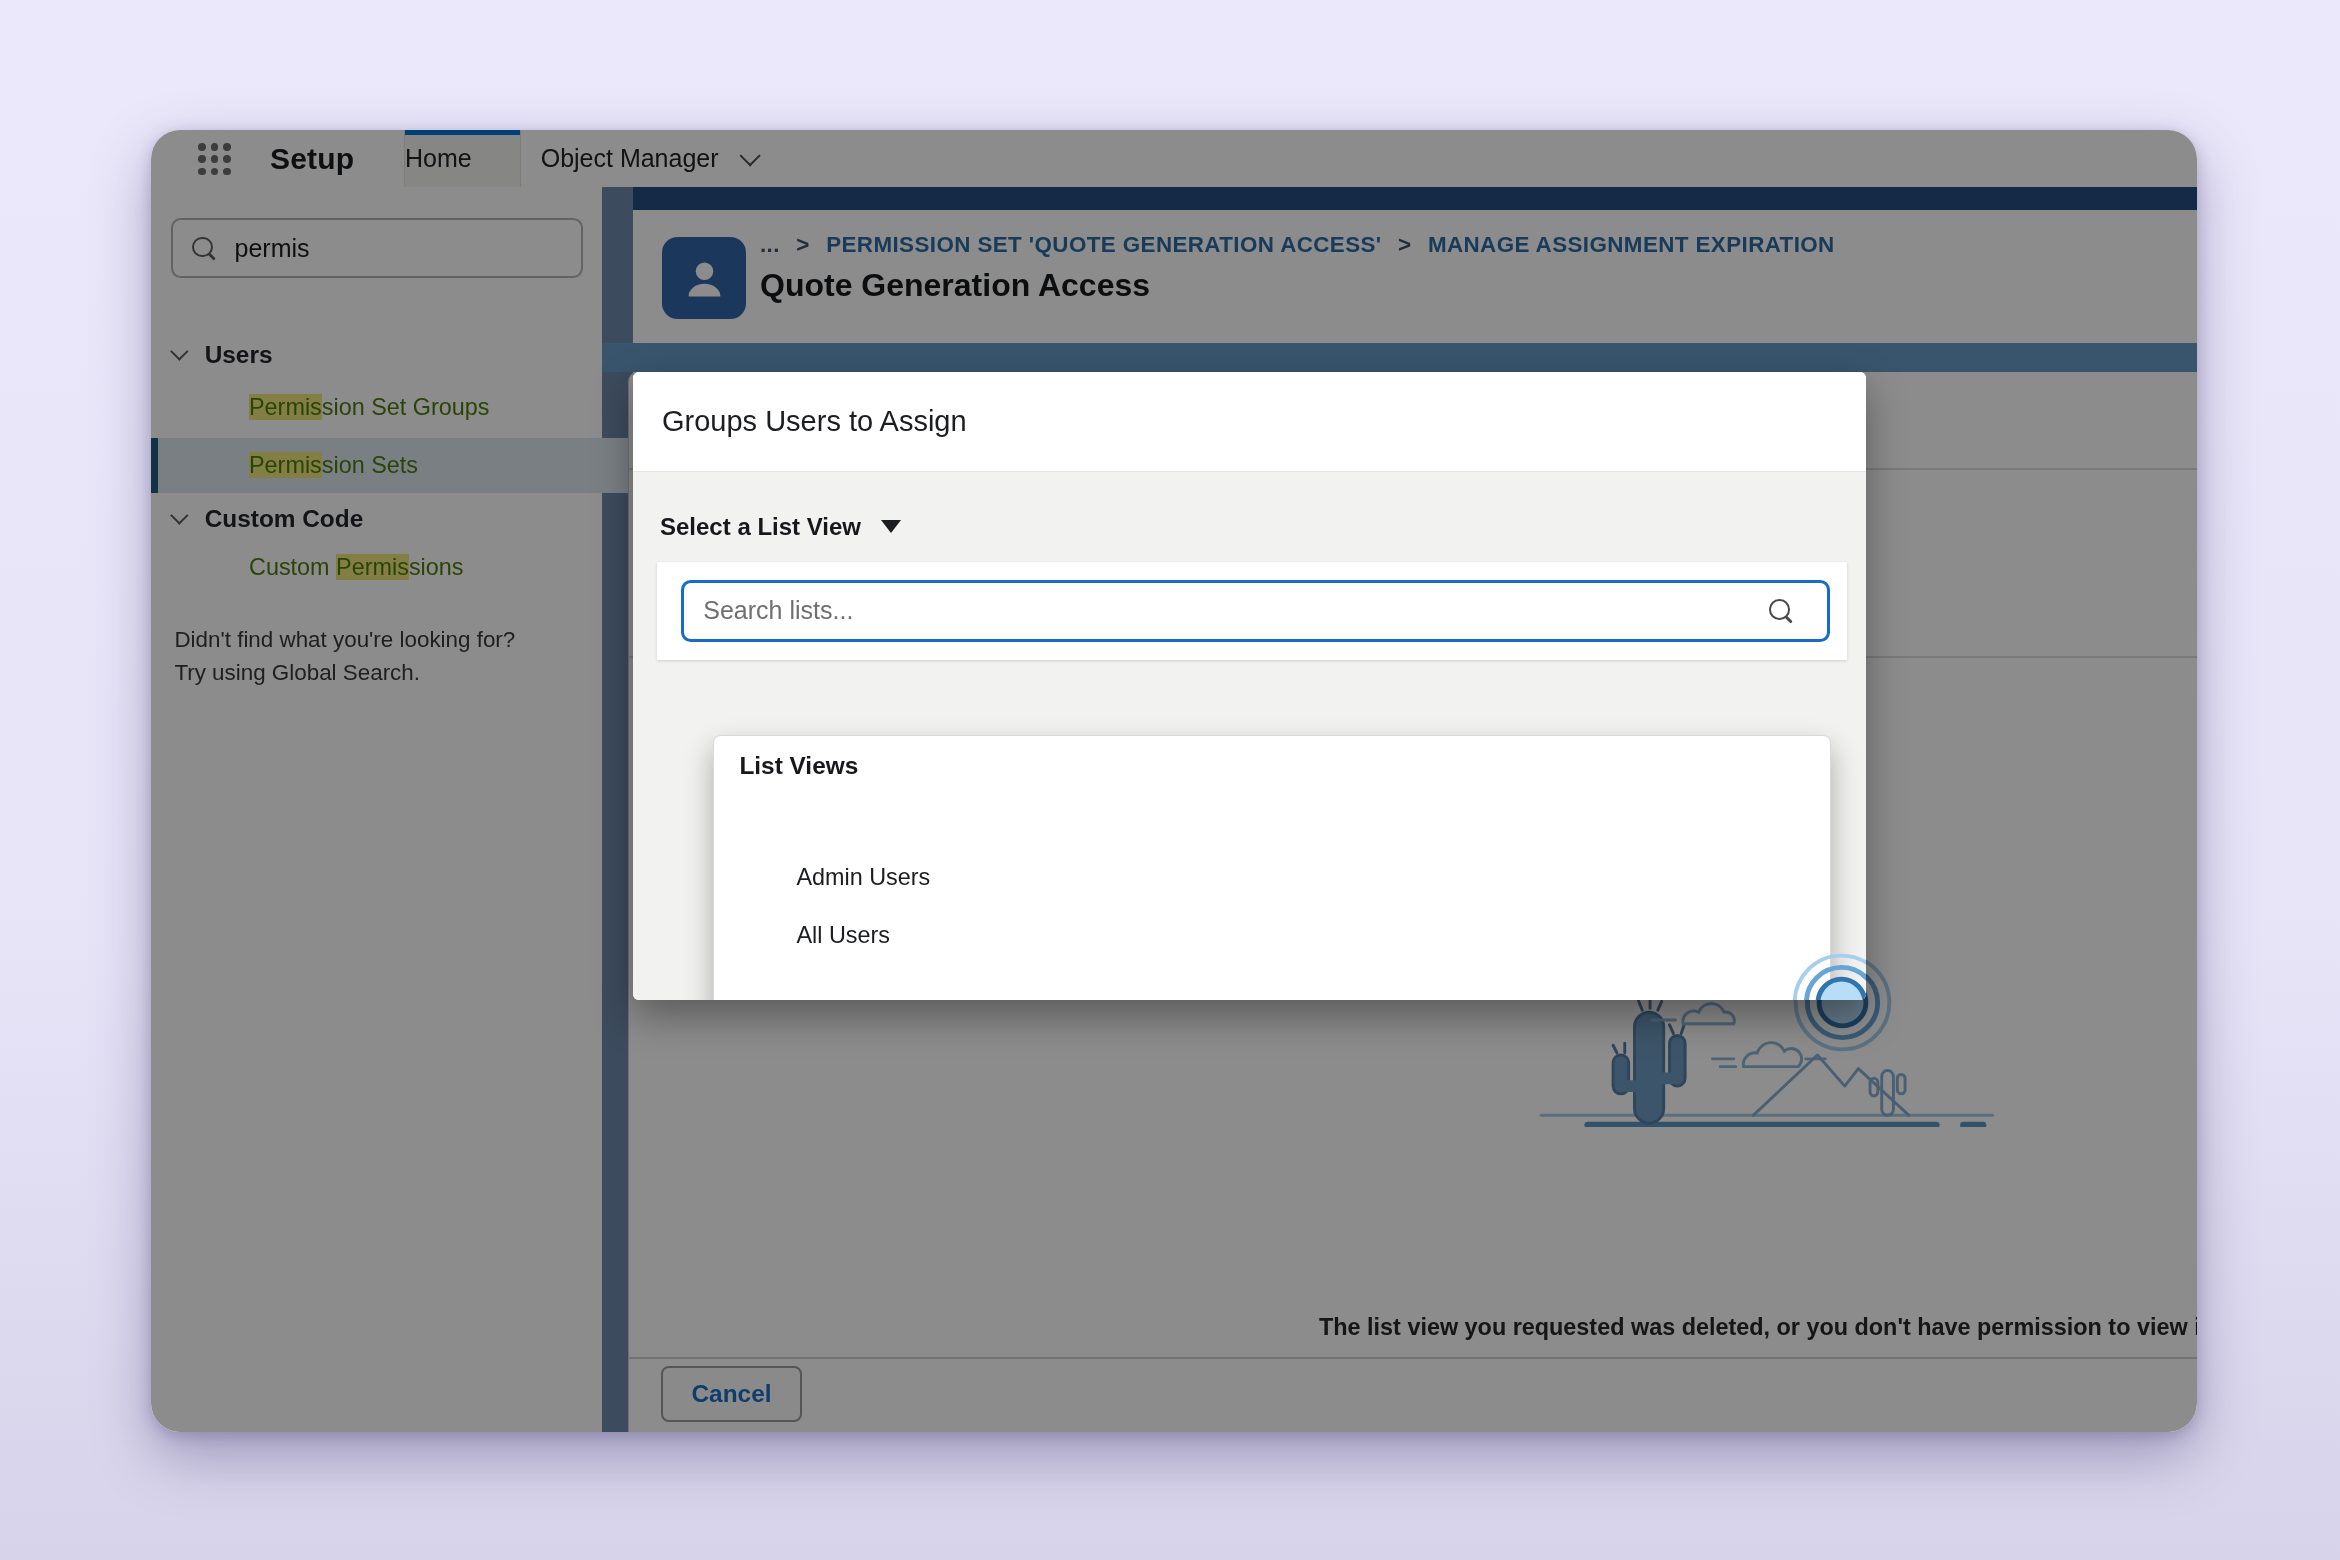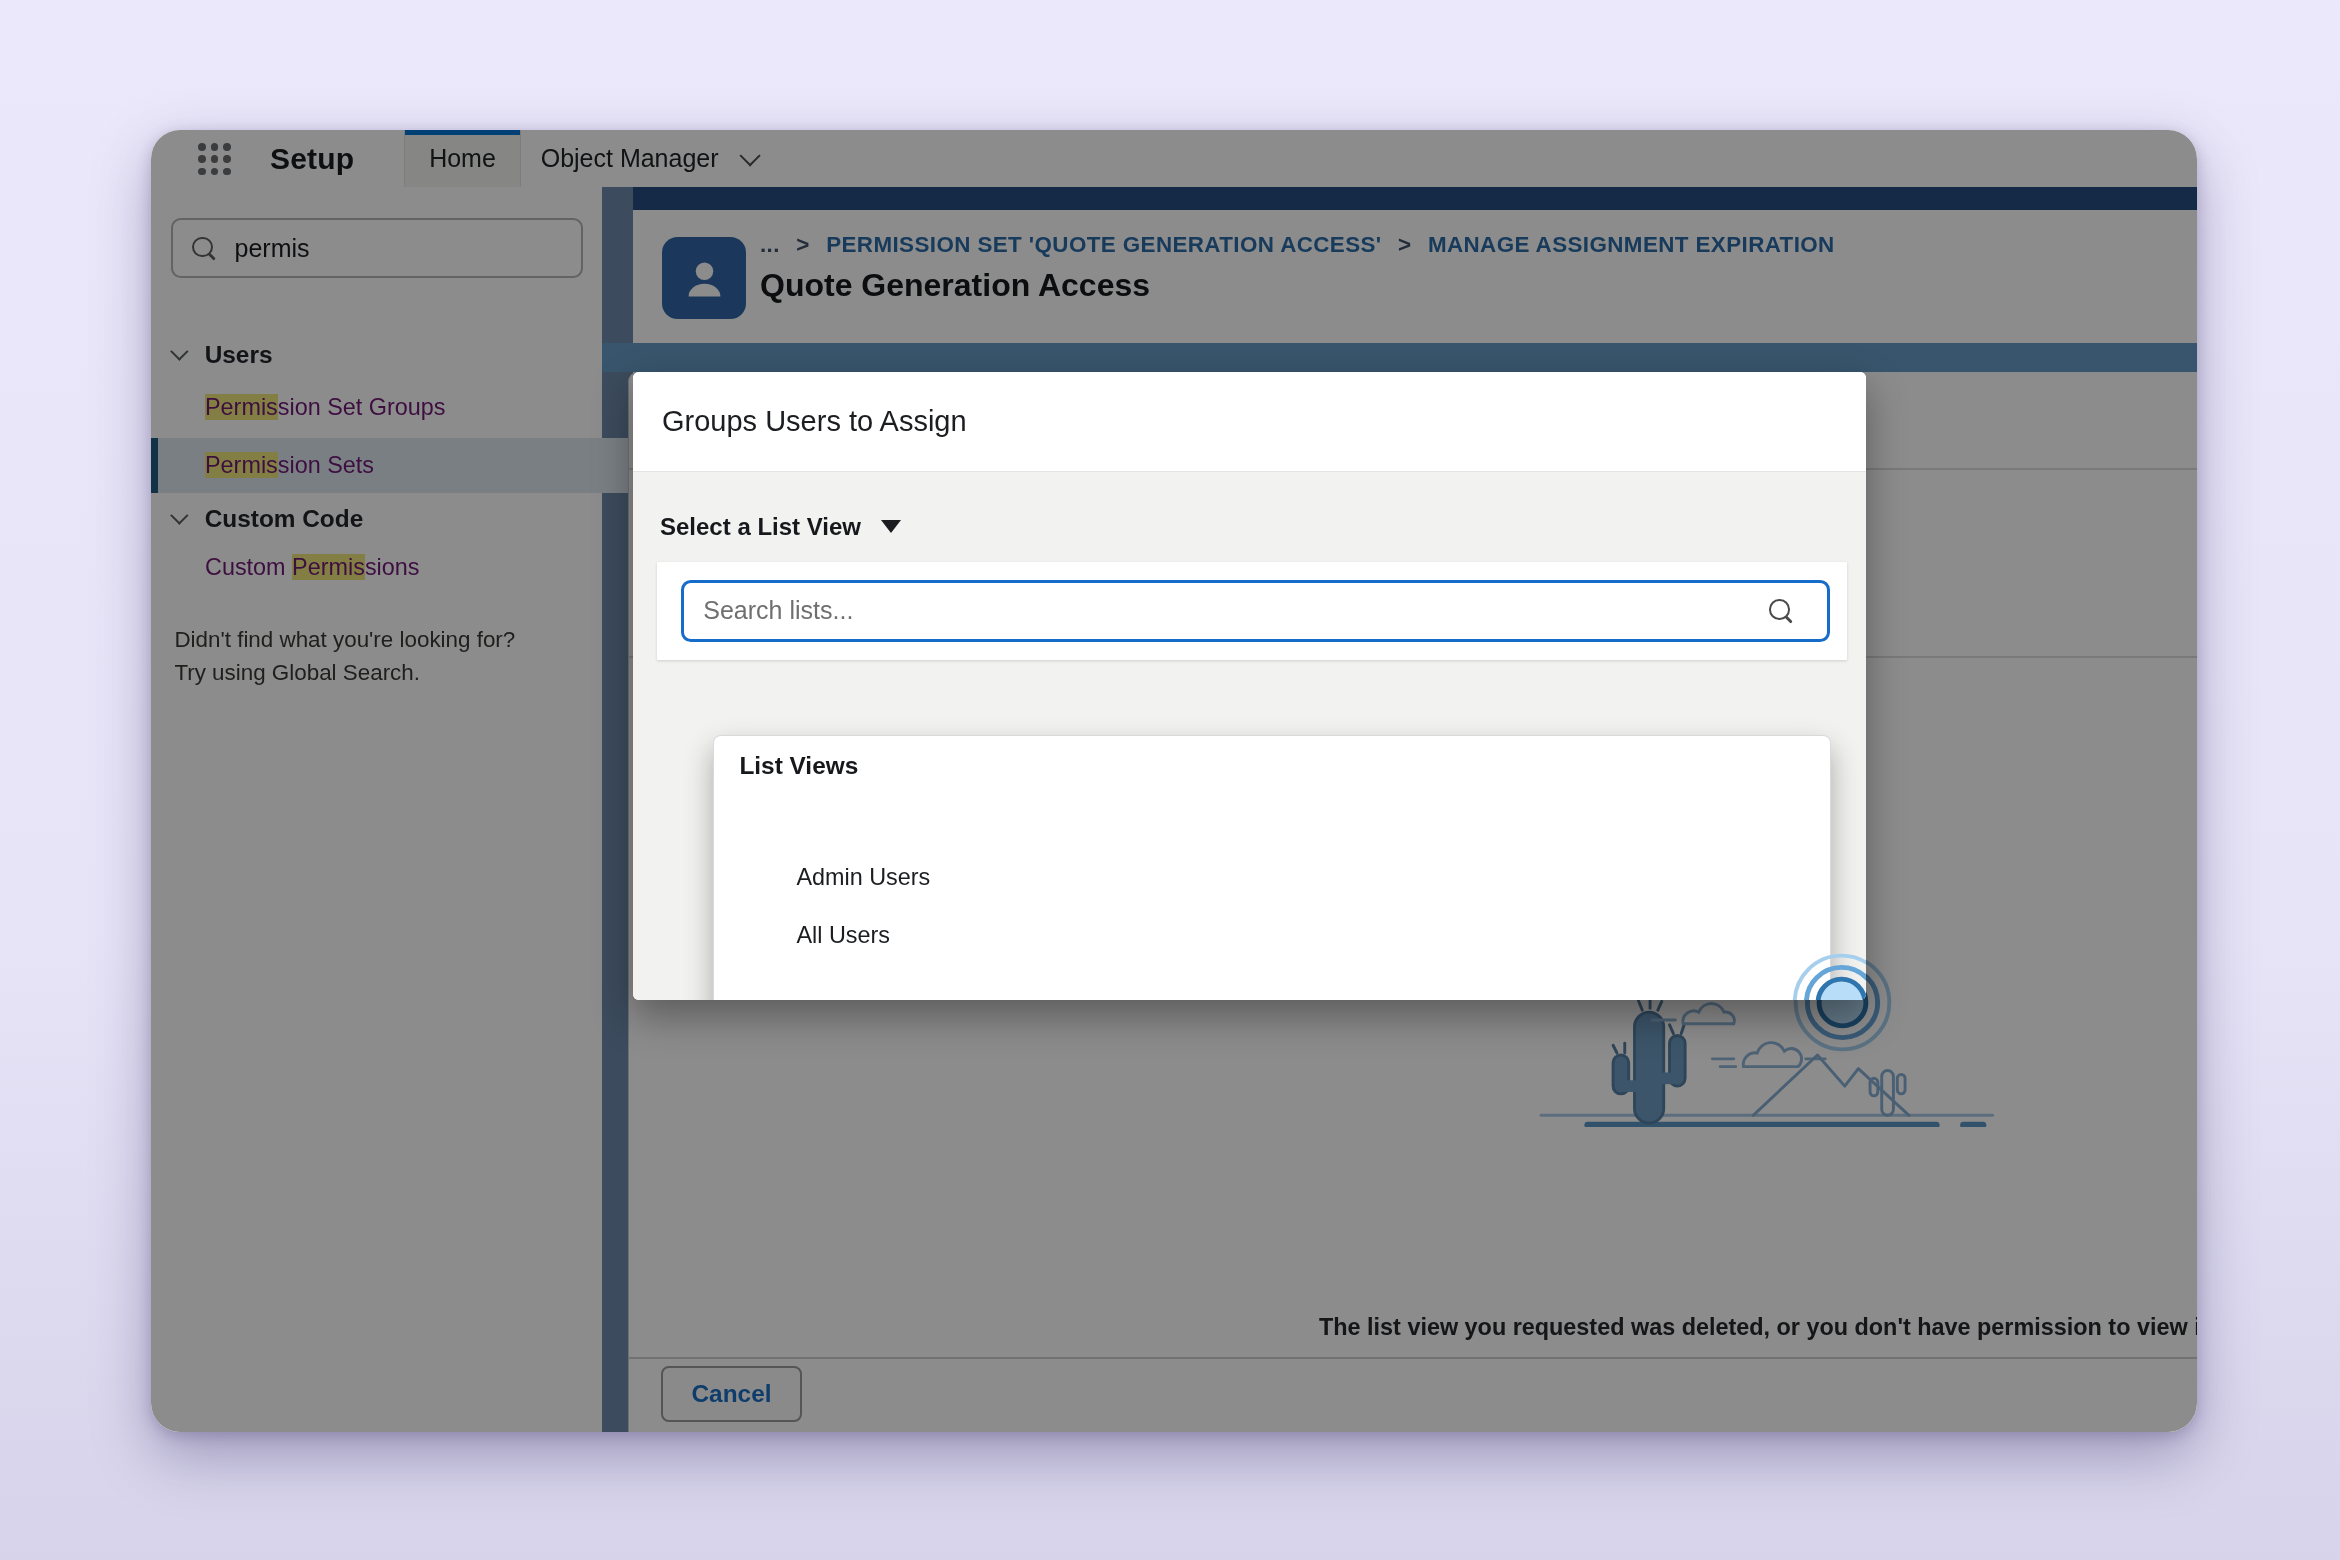--- a/index.html
+++ b/index.html
@@ -13,40 +13,40 @@
     position:absolute;left:151px;top:130px;width:2046px;height:1302px;
     border-radius:29px;background:#ffffff;overflow:hidden;
     box-shadow:0 23.4px 59px rgba(70,60,110,.40),0 3.9px 13.7px rgba(70,60,110,.25);
   }
   
   .app-header{position:absolute;left:0;top:0;width:100%;height:57px;background:#ffffff;z-index:3;}
   .waffle{position:absolute;left:45px;top:10.7px;width:37px;height:37px;display:grid;
     grid-template-columns:repeat(3,1fr);align-items:center;justify-items:center;}
   .waffle i{width:7.8px;height:7.8px;border-radius:50%;background:#6b6d70;display:block;}
   .app-title{position:absolute;left:119px;top:0;line-height:57px;font-size:30px;font-weight:600;color:#1b1d20;letter-spacing:0.2px;}
-  .tab{position:absolute;top:0;height:57px;display:flex;align-items:center;justify-content:center;font-size:25px;color:#202326;}
+  .tab{position:absolute;top:0;height:57px;display:flex;align-items:center;font-size:25px;color:#202326;}
   .tab-home{left:253px;width:115px;background:#f4f4f3;border-left:1px solid #e3e3e2;border-right:1px solid #e3e3e2;}
   .tab-home .tab-topbar{position:absolute;left:0;top:0;width:100%;height:4.9px;background:#0176d3;}
   .tab-om{left:376px;width:248px;justify-content:flex-start;padding-left:13.7px;}
   .chev{display:inline-block;width:12.7px;height:12.7px;border-right:2.9px solid #4b4e52;border-bottom:2.9px solid #4b4e52;transform:rotate(45deg) translateY(-3.9px);margin-left:21.5px;}
   
   .band-top{position:absolute;left:451px;top:57px;right:0;height:23.4px;background:#274d80;z-index:1;}
   .left-strip{position:absolute;left:451px;top:57px;width:31px;bottom:0;background:#6e89a9;z-index:1;}
   .band-mid{position:absolute;left:451px;top:213px;right:0;height:29px;background:#669bc6;z-index:1;}
   
   .sidebar{position:absolute;left:0;top:57px;width:451px;bottom:0;background:#ffffff;z-index:2;}
   .side-search{position:absolute;left:19.5px;top:31px;width:412px;height:60px;border:2px solid #b6b4b2;border-radius:9.8px;background:#fff;box-sizing:border-box;}
   .mag{position:absolute;width:16.6px;height:16.6px;border:2.9px solid #5f5f5f;border-radius:50%;}
   .mag::after{content:"";position:absolute;width:2.9px;height:8.8px;background:#5f5f5f;left:15.6px;top:13.7px;transform:rotate(-45deg);border-radius:2px;}
   .side-search .mag{left:19.5px;top:16.6px;}
   .side-search input{position:absolute;left:60px;top:2px;width:332px;height:51px;border:0;outline:0;font-size:25px;color:#1b1d20;font-family:inherit;background:transparent;}
   .tree-row{position:absolute;left:0;width:100%;height:53px;display:flex;align-items:center;}
   .tree-sec{font-size:24.4px;font-weight:600;color:#24262a;}
   .tree-sec .chev2{display:inline-block;width:10.7px;height:10.7px;border-right:2.9px solid #5a5d61;border-bottom:2.9px solid #5a5d61;transform:rotate(45deg);margin:-5.9px 19.5px 0 21.5px;}
-  .tree-item{font-size:23.4px;color:#701a75;padding-left:54px;}
+  .tree-item{font-size:23.4px;color:#4d7c0f;padding-left:98px;}
   .row-users{top:141px;}
   .row-psg{top:194px;}
   .row-ps{top:251px;height:55px;background:#dfe8f1;}
   .row-ps .selbar{position:absolute;left:0;top:0;width:6.8px;height:100%;background:#215e80;}
   .row-cc{top:305px;}
   .row-cp{top:354px;}
   .hl{background:#efe77d;}
   .side-note{position:absolute;left:23.4px;top:436px;width:400px;font-size:22.4px;line-height:33px;color:#3a3a38;}
   
   .page-head{position:absolute;left:482px;top:80px;right:0;height:133px;background:#ffffff;border-top-left-radius:11.7px;z-index:2;}

